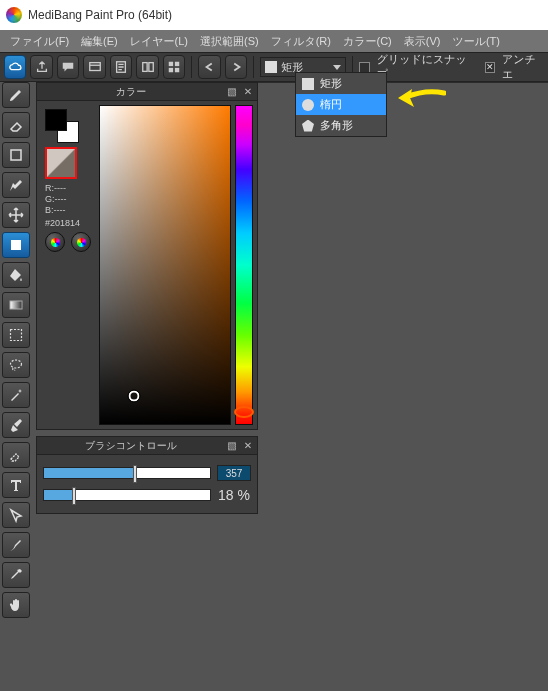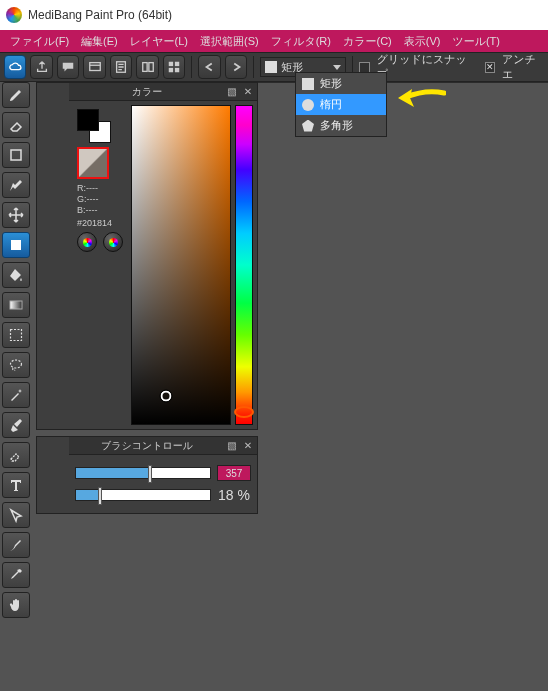--- a/index.html
+++ b/index.html
@@ -6,21 +6,21 @@
   body { width:548px; height:691px; background:#535353; overflow:hidden; position:relative; }
 
   
   .titlebar { height:30px; background:#fff; display:flex; align-items:center; padding:0 6px; gap:6px; }
   .app-logo { width:16px; height:16px; border-radius:50%;
      background: conic-gradient(from 0deg, #ff4800, #ffcc00, #4caf50, #2196f3, #9c27b0, #ff4800);
      box-shadow: inset 0 0 0 2px rgba(0,0,0,.1); }
   .titlebar span { font-size:12px; color:#333; }
 
   
-  .menubar { height:22px; background:#be185d; display:flex; align-items:center; padding:0 4px; }
+  .menubar { height:22px; background:#737373; display:flex; align-items:center; padding:0 4px; }
   .menubar .mi { font-size:11px; color:#ddd; padding:3px 6px; cursor:default; }
 
   
   .toolopts { height:30px; background:#3a3a3a; border-top:1px solid #222; border-bottom:1px solid #222;
      display:flex; align-items:center; padding:0 4px; gap:4px; position:relative; }
   .rbtn { width:24px; height:24px; border:1px solid #222; border-radius:4px;
      background:linear-gradient(#4d4d4d,#393939); display:flex; align-items:center; justify-content:center; color:#ccc; }
   .rbtn.active { background:linear-gradient(#2b8fd6,#155b9e); border-color:#0d3f6c; color:#fff; }
   .rbtn svg { width:14px; height:14px; display:block; }
   .vsep { width:1px; height:22px; background:#222; margin:0 2px; }
@@ -49,21 +49,21 @@
   .toolcol { position:absolute; left:2px; top:82px; width:30px; display:flex; flex-direction:column; gap:4px; }
   .tl { width:28px; height:26px; border:1px solid #222; border-radius:3px;
      background:linear-gradient(#555,#3f3f3f); display:flex; align-items:center; justify-content:center; color:#ddd;}
   .tl.active { background:linear-gradient(#2b8fd6,#155b9e); border-color:#0d3f6c; color:#fff;}
   .tl svg { width:16px; height:16px; display:block; }
 
   
   .panels { position:absolute; left:36px; top:82px; width:222px; }
 
   
-  .panel { background:#3e3e3e; border:1px solid #222; margin-bottom:6px;padding-left:32px; }
+  .panel { background:#3e3e3e; border:1px solid #222; margin-bottom:6px; }
   .p-hdr { height:18px; background:#333; border-bottom:1px solid #222;
      display:flex; align-items:center; font-size:10px; color:#ccc; }
   .p-hdr .ttl { flex:1; text-align:center; }
   .p-hdr .pbtn { width:14px; height:14px; margin-right:2px; color:#bbb; font-size:10px;
      display:flex; align-items:center; justify-content:center; cursor:default;}
   .p-body { padding:4px; }
 
   
   .clr-left { float:left; width:52px; font-size:9px; color:#ccc; }
   .fgbg { position:relative; width:34px; height:34px; margin:4px; }
@@ -93,21 +93,21 @@
      #00ccff 40%,#00ffcc 50%,#00ff44 62%,#66ff00 72%,#eeff00 82%,#ff9900 90%, #ff2200 97%, #ff0000 100%);
      position:relative; }
   .hue .hcur { position:absolute; left:-2px; right:-2px; bottom:6px; height:12px;
      border:2px solid #ff5a00; border-radius:50%; }
 
   
   .bc-row { display:flex; align-items:center; gap:6px; margin:6px 2px;}
   .slider { position:relative; flex:1; height:12px; background:#fff; border:1px solid #222;}
   .slider .fill { position:absolute; inset:0; right:auto; background:#57a8e0;}
   .slider .thumb { position:absolute; top:-3px; width:4px; height:18px; background:#ddd; border:1px solid #555;}
-  .valbox { width:34px; height:16px; background:#be185d; border:1px solid #222;
+  .valbox { width:34px; height:16px; background:#0c4a6e; border:1px solid #222;
      font-size:10px; color:#ddd; display:flex; align-items:center; justify-content:center;}
   .valtxt { width:34px; font-size:14px; color:#ddd; text-align:center;}
   
   .canvas-fill { position:absolute; left:258px; right:0; top:82px; bottom:0; background:#535353; border-top:1px solid #2b2b2b;}
 
   
   .arrow { position:absolute; left:396px; top:85px; z-index:30; pointer-events:none;}
 </style>
 </head>
 <body>

